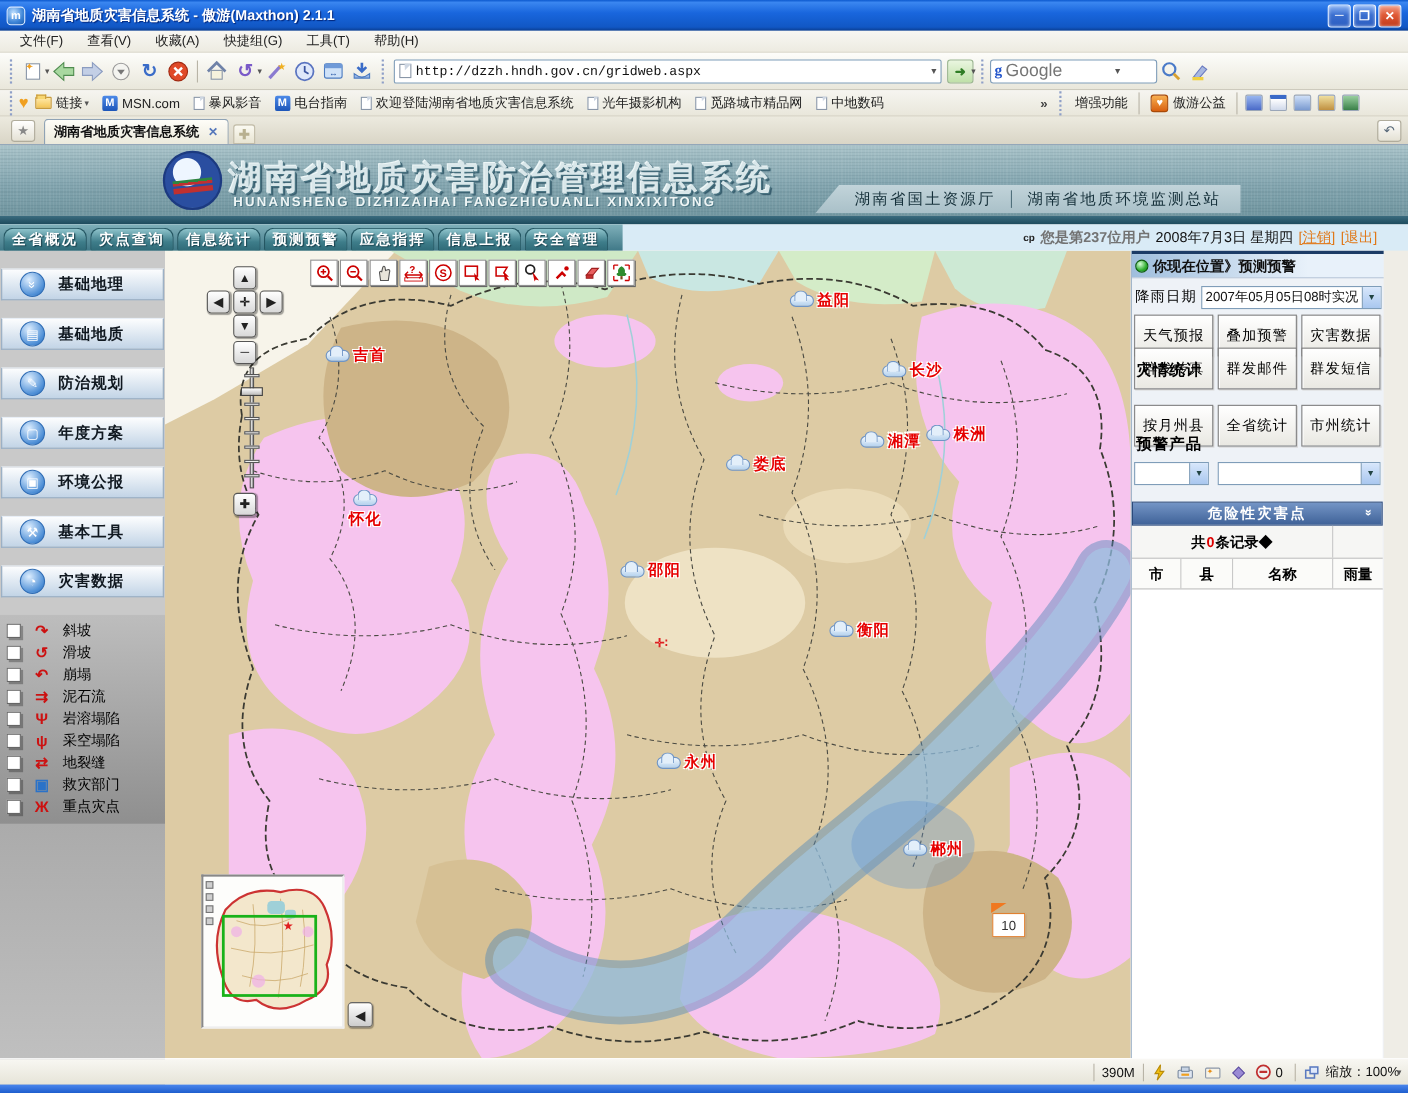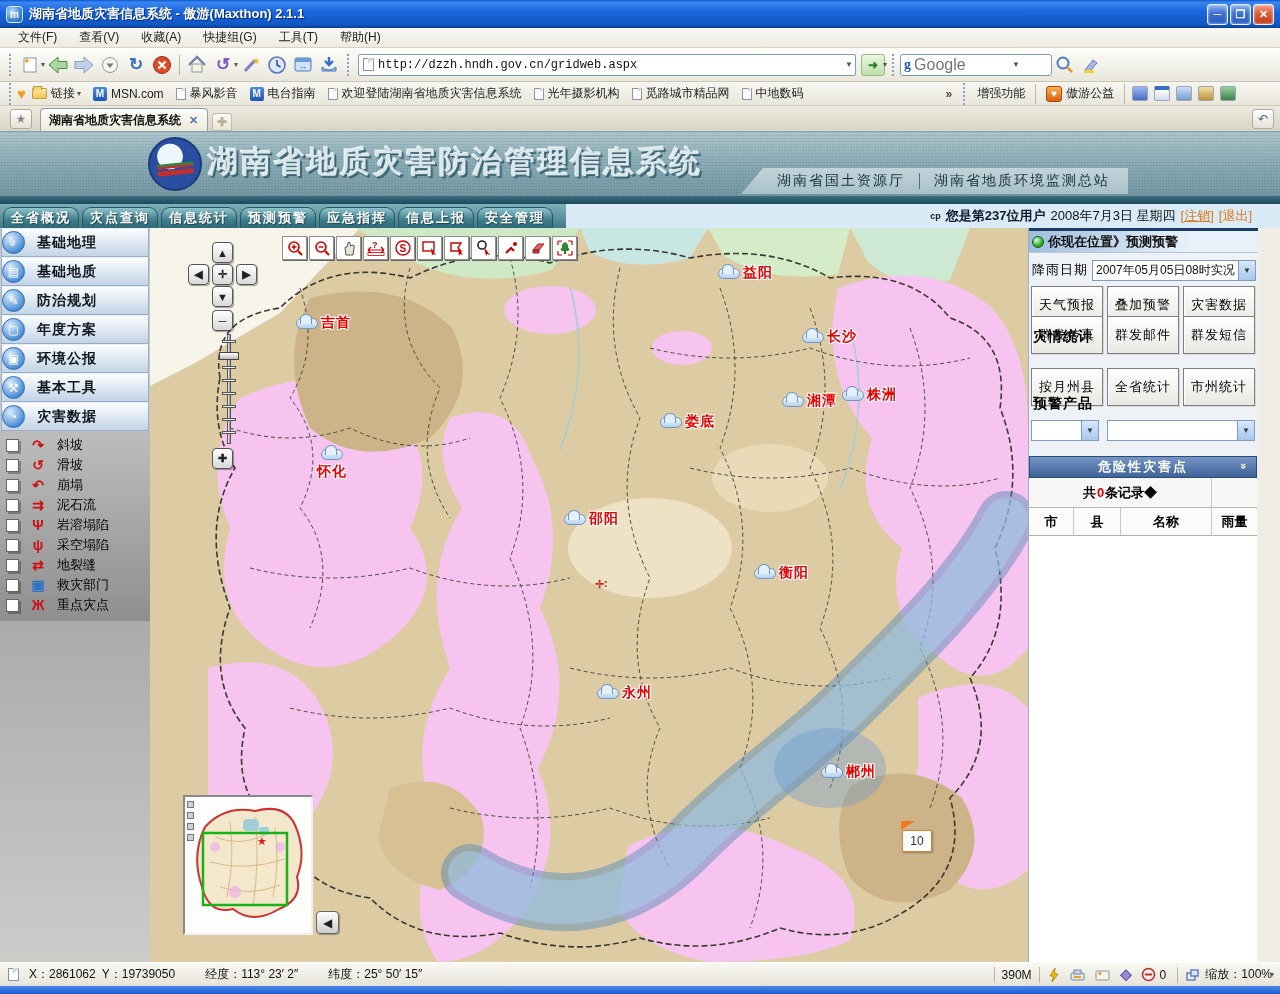--- a/index.html
+++ b/index.html
@@ -91,29 +91,29 @@
   .hdr-darkstrip { position:absolute; left:0; top:196px; width:1280px; height:8px; background:linear-gradient(#3c6d80,#1d4a5c); }
 
   
   .navrow { position:absolute; left:0; top:204px; width:1280px; height:24px; background:#d9ebf6; }
   .nav-left { position:absolute; left:0; top:0; width:566px; height:24px; background:linear-gradient(#7fb0ba,#3f7887); display:flex; align-items:flex-end; padding:0 3px; gap:3px; }
   .nav-btn { width:76px; height:21px; border:1px solid #245662; border-bottom:none; border-radius:9px 9px 2px 2px;
     background:linear-gradient(#8fc4cc,#3e7d8a 60%,#2f6a77); color:#fff; font-size:13px; font-weight:bold; letter-spacing:2px;
     display:flex; align-items:center; justify-content:center; text-shadow:1px 1px 1px #1c4450; }
   .user-strip { position:absolute; left:566px; top:0; width:692px; height:24px; display:flex; align-items:center; justify-content:flex-end; gap:5px; padding-right:6px; font-size:13px; }
   .cp-mini { font-size:9px; font-weight:bold; color:#222; }
-  .visitor { color:#0f172a; font-weight:bold; }
+  .visitor { color:#737373; font-weight:bold; }
   .u-date { color:#111; }
   .logout { color:#e07818; text-decoration:underline; }
   .exit { color:#e07818; }
 
   
   .sidebar { position:absolute; left:0; top:228px; width:150px; height:734px; background:#c9c9c9; }
-  .side-sec { width:148px; height:29px; margin:0 1px; background:linear-gradient(#fcfdfe,#c2d4e6);
-    border:1px solid #97aec6; border-top-color:#e8eef6; display:flex; align-items:center; gap:12px; }
+  .side-sec { width:148px; height:29px; margin:16px 1px; background:linear-gradient(#fcfdfe,#c2d4e6);
+    border:1px solid #97aec6; border-top-color:#e8eef6; display:flex; align-items:center; gap:12px; padding-left:16px; }
   .sec-ico { width:23px; height:23px; border-radius:50%; flex:none;
     background:radial-gradient(circle at 35% 30%, #ddeeff, #4e8fd6 70%, #2f6cb4); border:1px solid #2f6cb4;
     color:#fff; font-size:12px; display:flex; align-items:center; justify-content:center; }
   .side-sec .slabel { font-size:14px; font-weight:bold; color:#101820; letter-spacing:1px; }
   .layer-list { background:linear-gradient(#bdbdbd,#8f8f8f); padding:4px 0 6px; }
   .layer-row { height:20px; display:flex; align-items:center; gap:8px; padding-left:6px; }
   .xp-check { width:13px; height:13px; background:#fff; border:1px solid #666; box-shadow:2px 2px 0 rgba(0,0,0,.28), inset 1px 1px 0 #fff; flex:none; }
   .layer-glyph { width:22px; text-align:center; color:#cc1111; font-weight:bold; font-size:14px; flex:none; }
   .layer-glyph.blue { color:#2a72c8; }
   .layer-label { font-size:13px; color:#000; }
@@ -370,20 +370,21 @@
     </span>
     <span class="newtab-btn">✚</span>
     <span class="tab-right">
       <span class="reopen-btn">↶</span>
     </span>
   </div>
 
   <div class="site-header">
     <span class="logo"></span>
     <div class="site-title">湖南省地质灾害防治管理信息系统</div>
+    <div class="site-sub">HUNANSHENG DIZHIZAIHAI FANGZHIGUANLI XINXIXITONG</div>
     <div class="hdr-links">
       <a href="#">湖南省国土资源厅</a>
       <span class="vline"></span>
       <a href="#">湖南省地质环境监测总站</a>
     </div>
   </div>
   <div class="hdr-darkstrip"></div>
 
   <div class="navrow">
     <div class="nav-left">
@@ -761,29 +762,20 @@
       <span class="th" style="width:45px">市</span>
       <span class="th" style="width:47px">县</span>
       <span class="th" style="width:91px">名称</span>
       <span class="th" style="width:45px;border-right:none">雨量</span>
     </div>
     <div class="tbody-area"></div>
   </div>
   <div class="right-edge"></div>
 
   <div class="statusbar">
-    <span class="sb-group">
-      <span class="page-ico"></span>
-      <span>X：2861062</span>
-      <span>Y：19739050</span>
-      <span style="width:18px"></span>
-      <span>经度：113° 23′ 2″</span>
-      <span style="width:18px"></span>
-      <span>纬度：25° 50′ 15″</span>
-    </span>
     <span class="sb-right">
       <span class="sb-sep"></span>
       <span>390M</span>
       <span class="sb-sep"></span>
       <svg width="14" height="16">
           <path d="M8 1 L3 9 H6.5 L5 15 L11 7 H7.5 Z" fill="#f2c010" stroke="#b88a08"></path>
         </svg>
       <span style="width:8px"></span>
       <svg width="17" height="14">
           <rect x="2" y="5" width="13" height="7" rx="1" fill="#dfe6f0" stroke="#7a8aa0"></rect>

